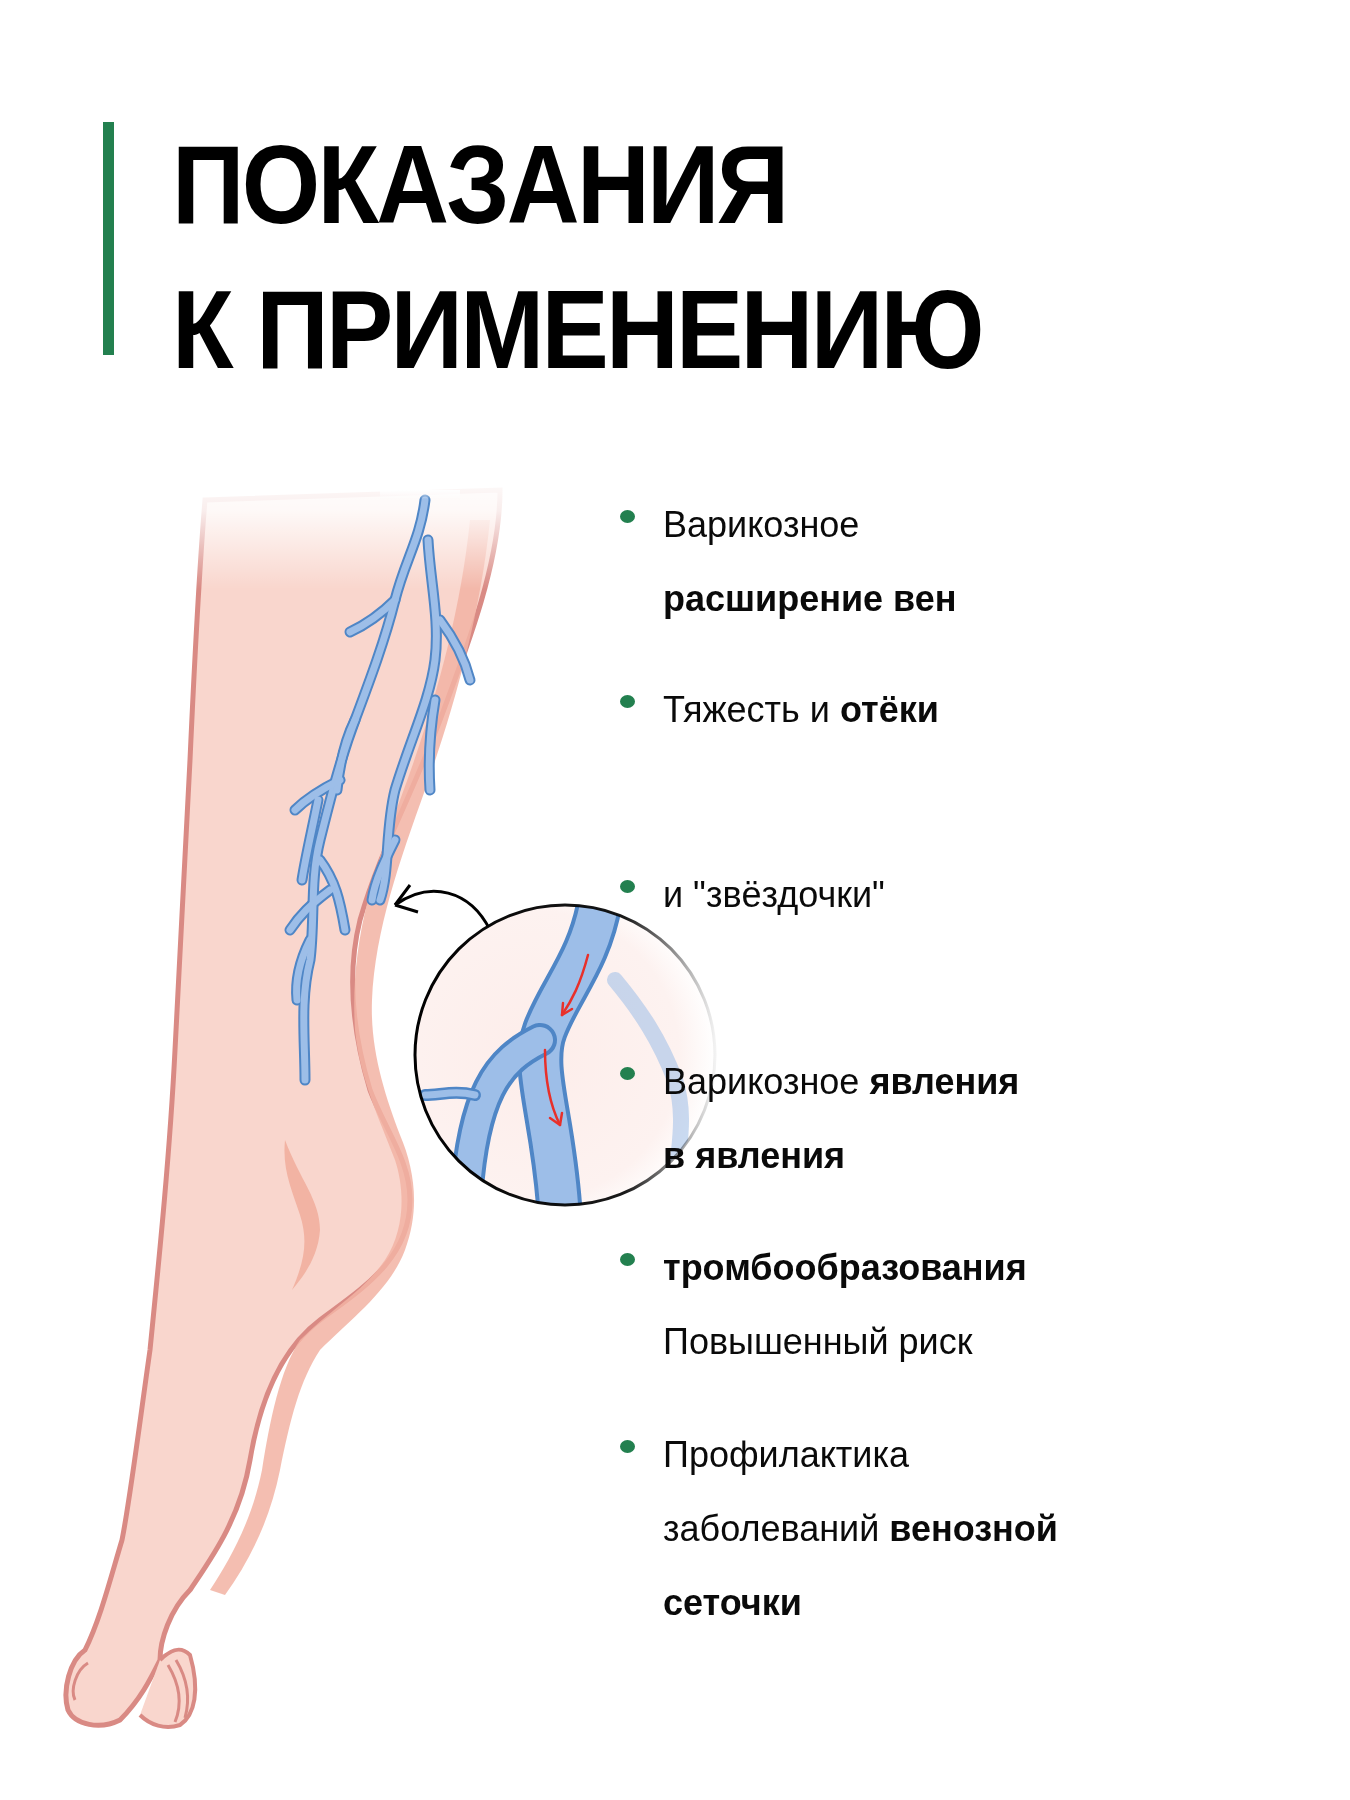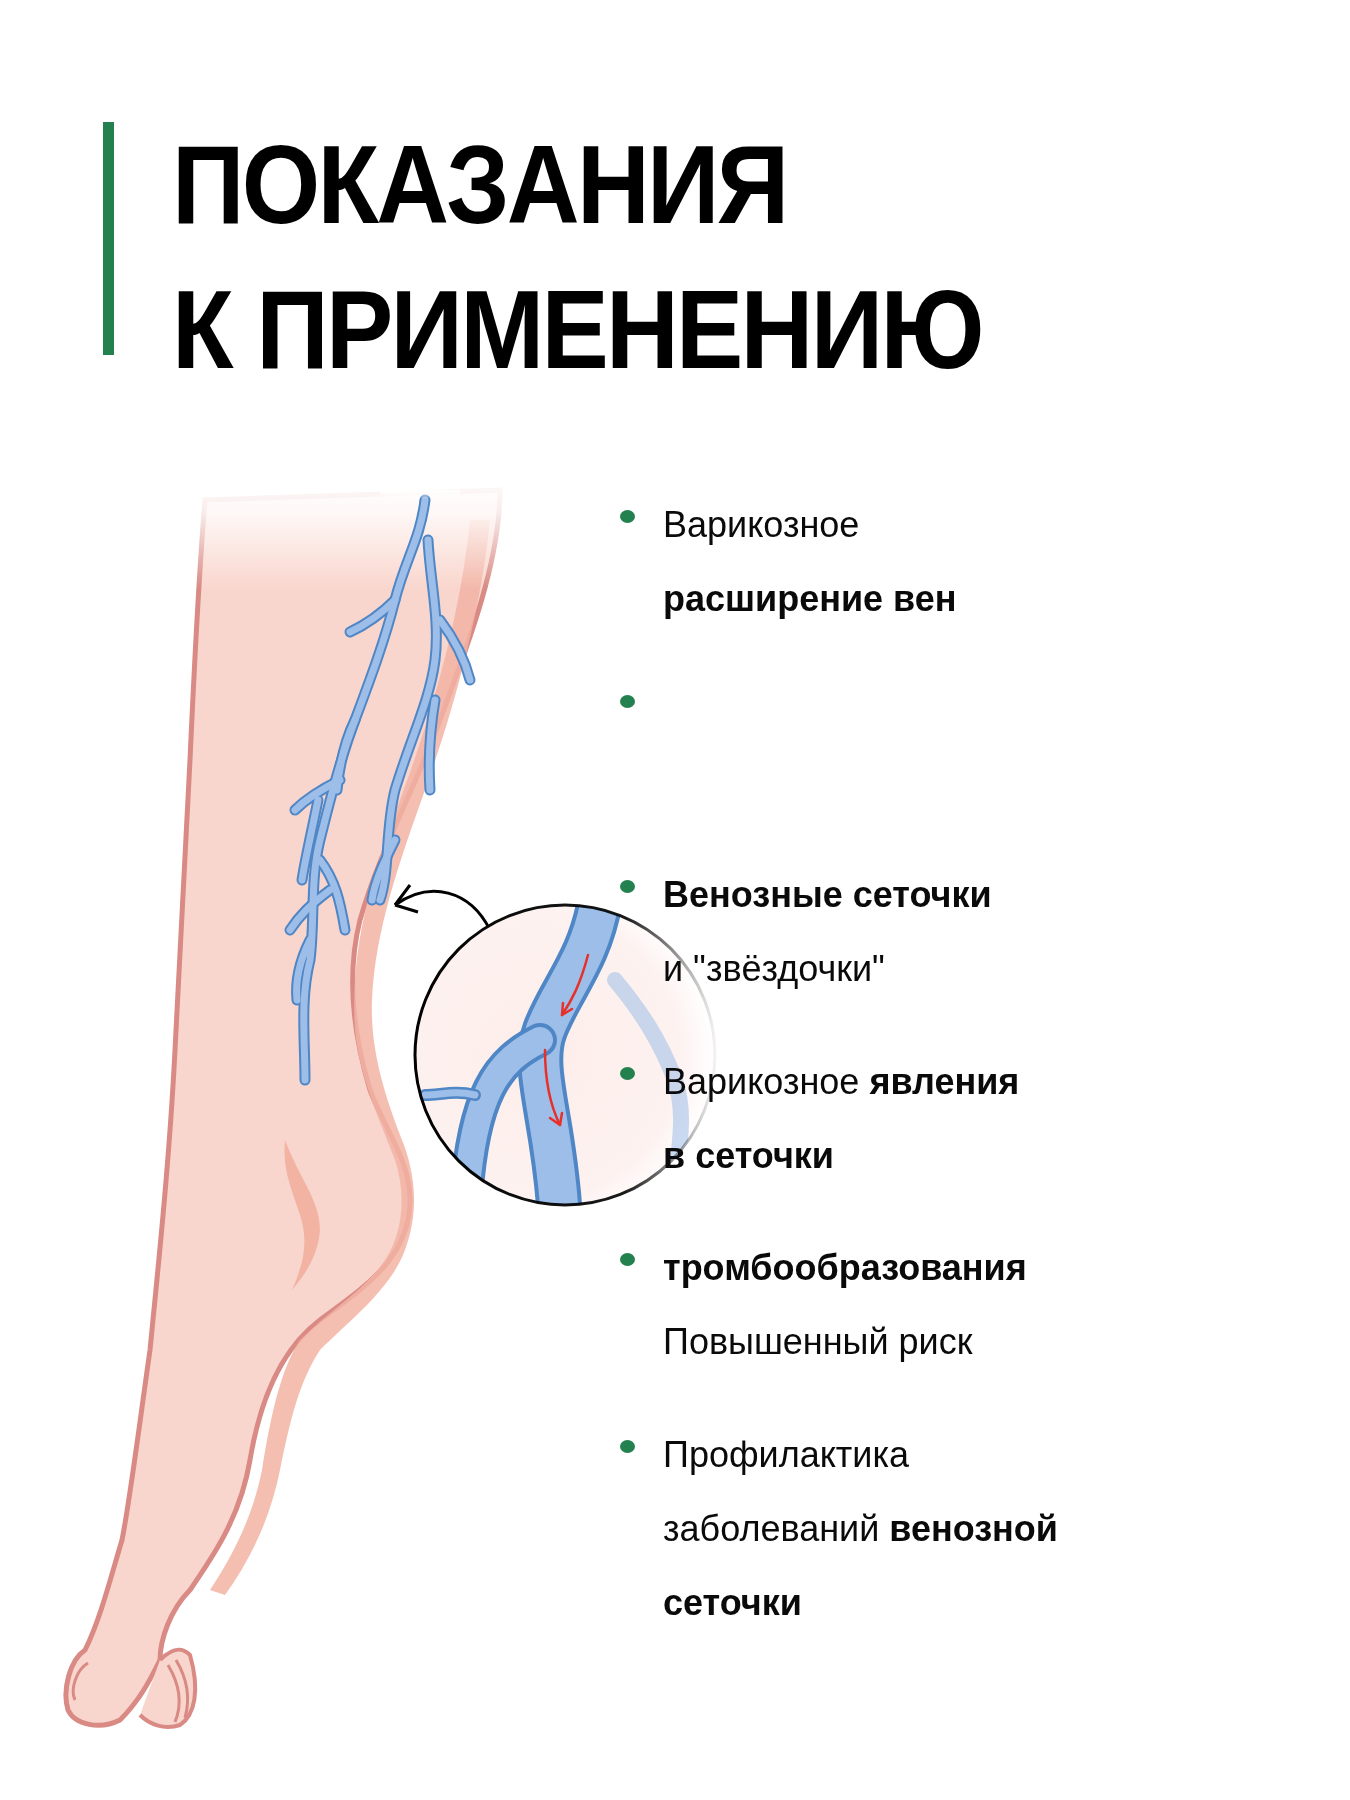--- a/index.html
+++ b/index.html
@@ -146,34 +146,34 @@
     <div class="item" style="top: 488px;">
       <span class="bullet" style="top: 22px; background: rgb(35, 128, 79);"></span>
       <div class="lines">
         <div><span class="r">Варикозное</span></div>
         <div><span class="b">расширение вен</span></div>
       </div>
     </div>
     <div class="item" style="top: 673px;">
       <span class="bullet" style="top: 22px; background: rgb(35, 128, 79);"></span>
       <div class="lines">
+        <div><span class="r">Тяжесть и </span><span class="b">отёки</span></div>
       </div>
     </div>
     <div class="item" style="top: 858px;">
       <span class="bullet" style="top: 22px; background: rgb(35, 128, 79);"></span>
       <div class="lines">
-        <div><span class="b">Венозные сеточки</span></div>
         <div><span class="r">и "звёздочки"</span></div>
       </div>
     </div>
     <div class="item" style="top: 1045px;">
       <span class="bullet" style="top: 22px; background: rgb(35, 128, 79);"></span>
       <div class="lines">
         <div><span class="r">Варикозное </span><span class="b">явления</span></div>
-        <div><span class="b">в сеточки</span></div>
+        <div><span class="b">в явления</span></div>
       </div>
     </div>
     <div class="item" style="top: 1231px;">
       <span class="bullet" style="top: 22px; background: rgb(35, 128, 79);"></span>
       <div class="lines">
         <div><span class="b">тромбообразования</span></div>
         <div><span class="r">Повышенный риск</span></div>
       </div>
     </div>
     <div class="item" style="top: 1418px;">

